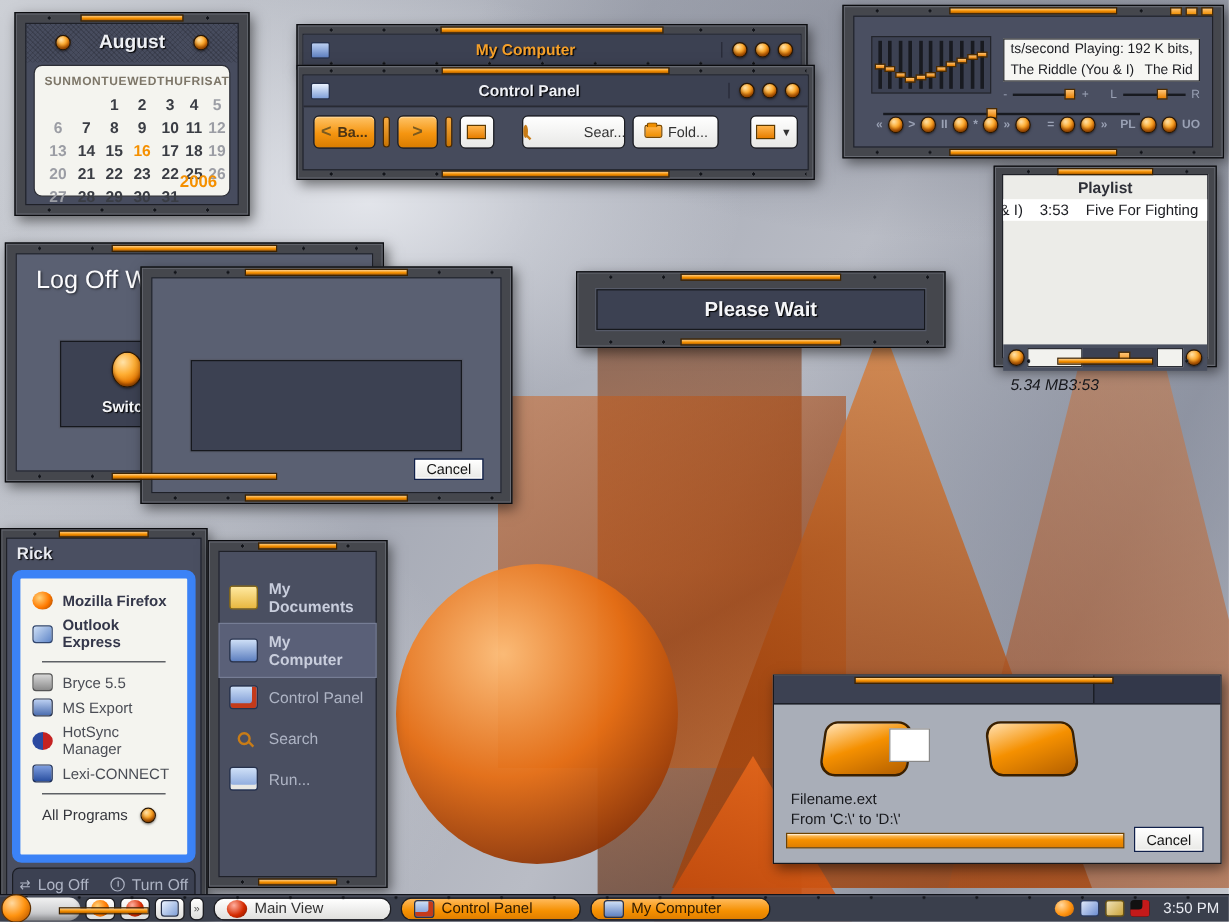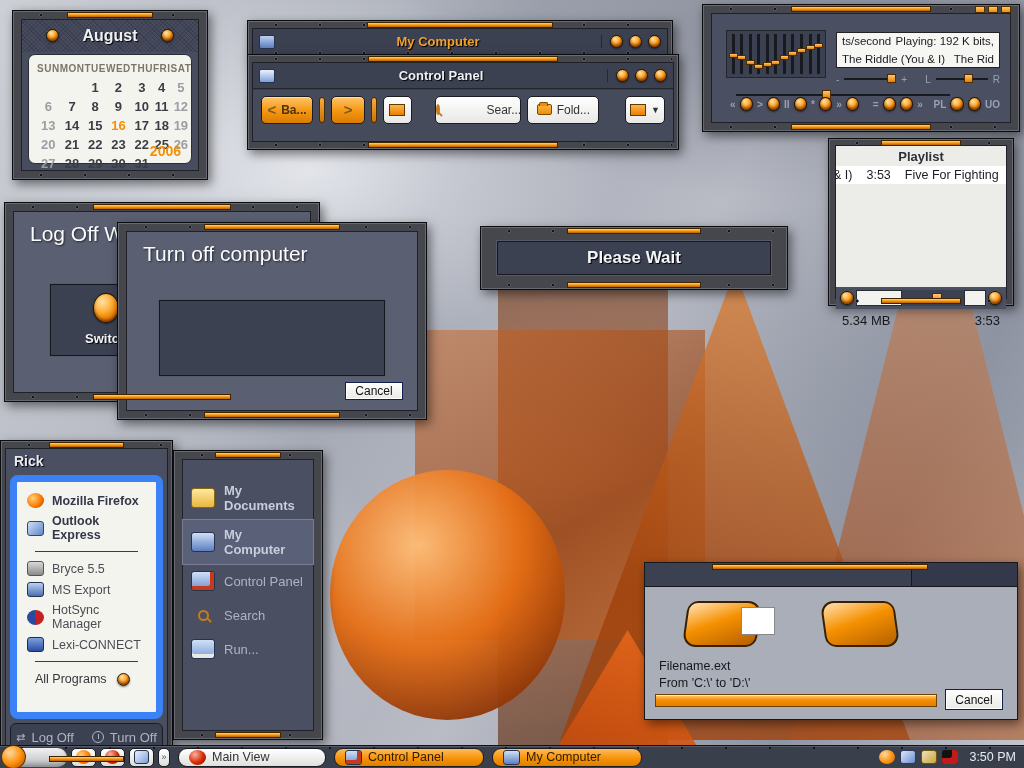--- a/index.html
+++ b/index.html
@@ -106,21 +106,21 @@
   .pl-title { text-align:center; font-weight:bold; font-size:13px; color:#2e3038; padding:3px 0 2px; }
   .pl-row { background:#fff; font-size:12.5px; color:#1c1d22; display:flex; gap:14px; padding:2px 4px;
     white-space:nowrap; overflow:hidden; }
   .pl-body { height:103px; }
   .pl-scroll { height:22px; background:#4a5060; display:flex; align-items:center; gap:0; padding:0 2px; }
   .pl-scroll .led { width:14px; height:14px; margin:0 2px; }
   .pl-box { background:#f2f2ee; border:1px solid #2a2c33; height:16px; }
   .pl-track { flex:1; height:16px; background:#3c4152; position:relative; }
   .pl-track i { position:absolute; left:48%; top:3px; width:10px; height:10px;
     background:linear-gradient(#ffc576,#e87f00); border:1px solid #4d2c00; }
-  .pl-status { display:flex; justify-content:space-between; font-size:13px; color:#17181c; padding:4px 6px; }
+  .pl-status { display:flex; justify-content:flex-start; font-size:13px; color:#17181c; padding:4px 6px;font-style:italic; }
 
   
   .dlg-title { color:#fbfbfd; font-size:21px; padding:10px 0 0 16px; text-shadow:1px 1px 2px rgba(0,0,0,.6); }
   .opt-panel { position:absolute; background:#3c4152; border:1px solid #16181d; box-shadow:0 0 0 1px #565a68; }
   .opt { display:flex; flex-direction:column; align-items:center; gap:8px; }
   .opt .led { width:26px; height:30px; border-radius:50%; }
   .opt .lbl { color:#f4f5f8; font-weight:bold; font-size:13px; text-shadow:1px 1px 1px #000; }
   .btn-classic { background:linear-gradient(#ffffff,#e9e9e6); border:1px solid #10204a;
     box-shadow:inset 0 0 0 1px #fff; font-size:12px; color:#111; text-align:center;
     display:flex; align-items:center; justify-content:center; }
@@ -468,21 +468,20 @@
         <span class="lbl">Switch</span>
       </div>
     </div>
   </div>
 </div>
 
 <div class="xwin" style="left:117px;top:222px;width:310px;height:198px;">
   <i class="obar"></i>
   <i class="obar b"></i>
   <div class="inner">
-    <div class="dlg-title">Turn off computer</div>
     <div class="opt-panel tex" id="turnoff-opts" style="left:32px;top:68px;right:32px;height:76px;display:flex;justify-content:space-around;align-items:center;"></div>
     <div class="btn-classic" style="position:absolute;right:14px;bottom:10px;width:58px;height:18px;">
       <span>Cancel</span>
     </div>
   </div>
 </div>
 
 <div class="xwin" style="left:480px;top:226px;width:308px;height:64px;">
   <i class="obar"></i>
   <i class="obar b"></i>

